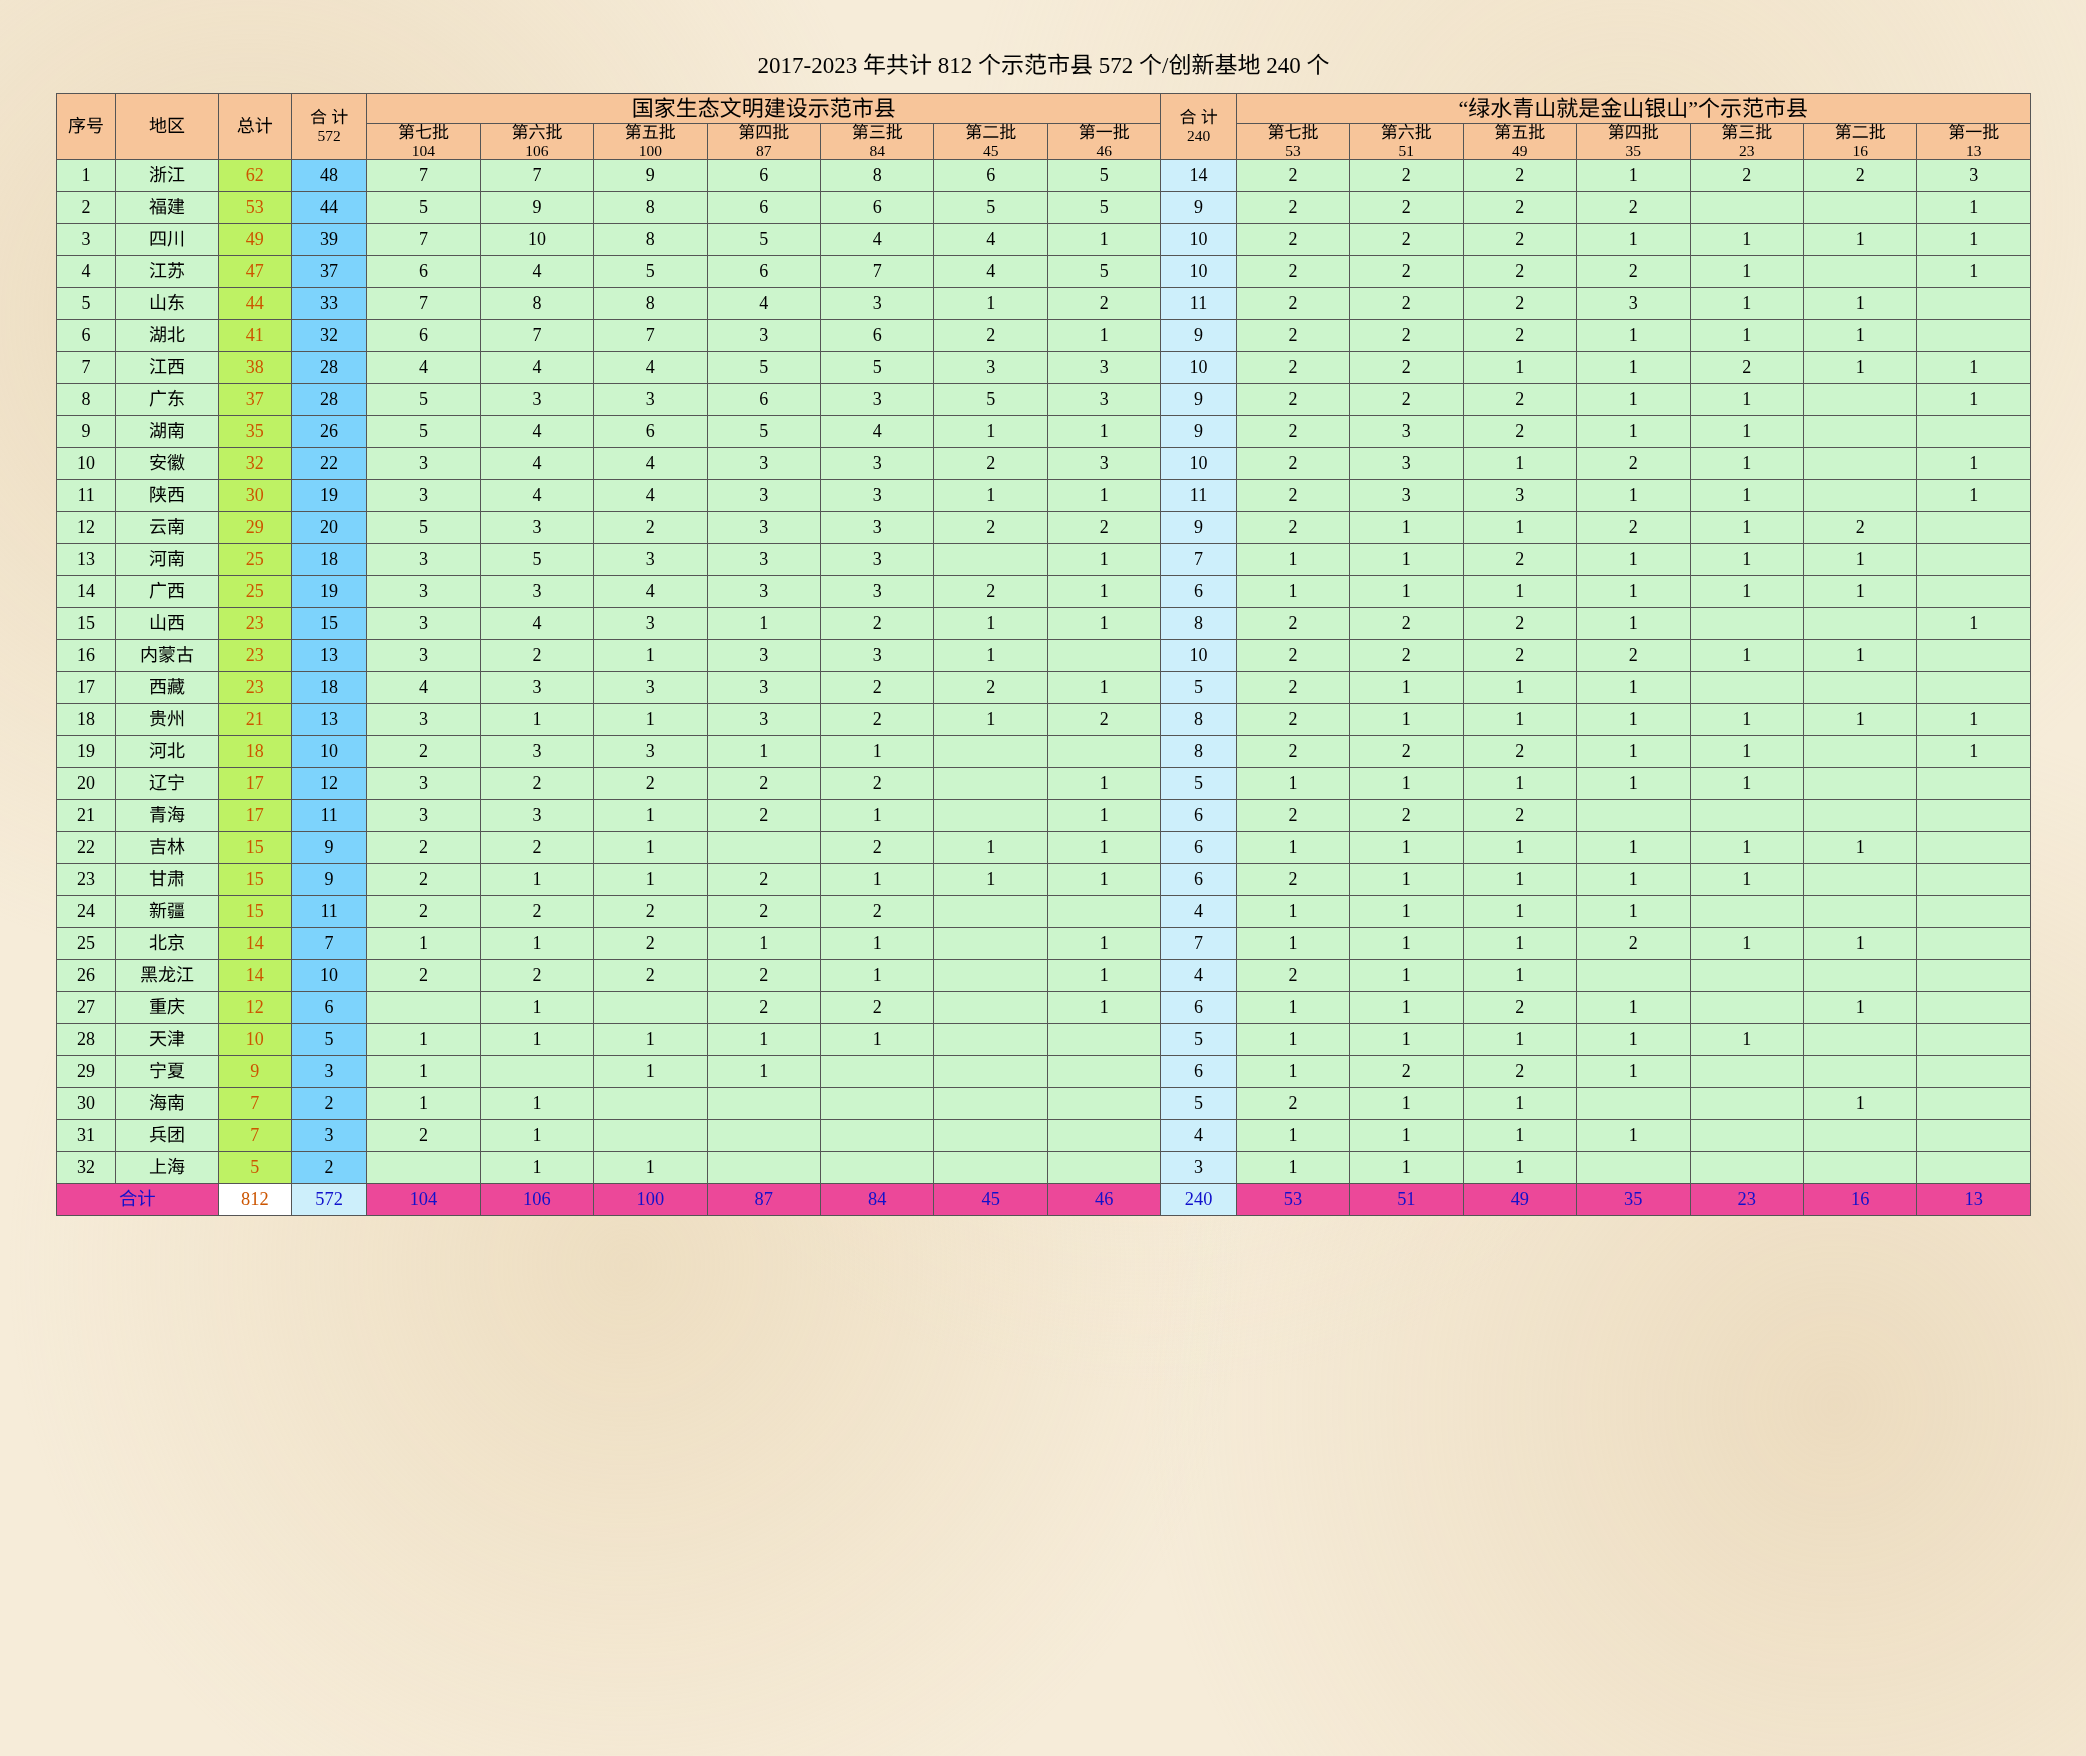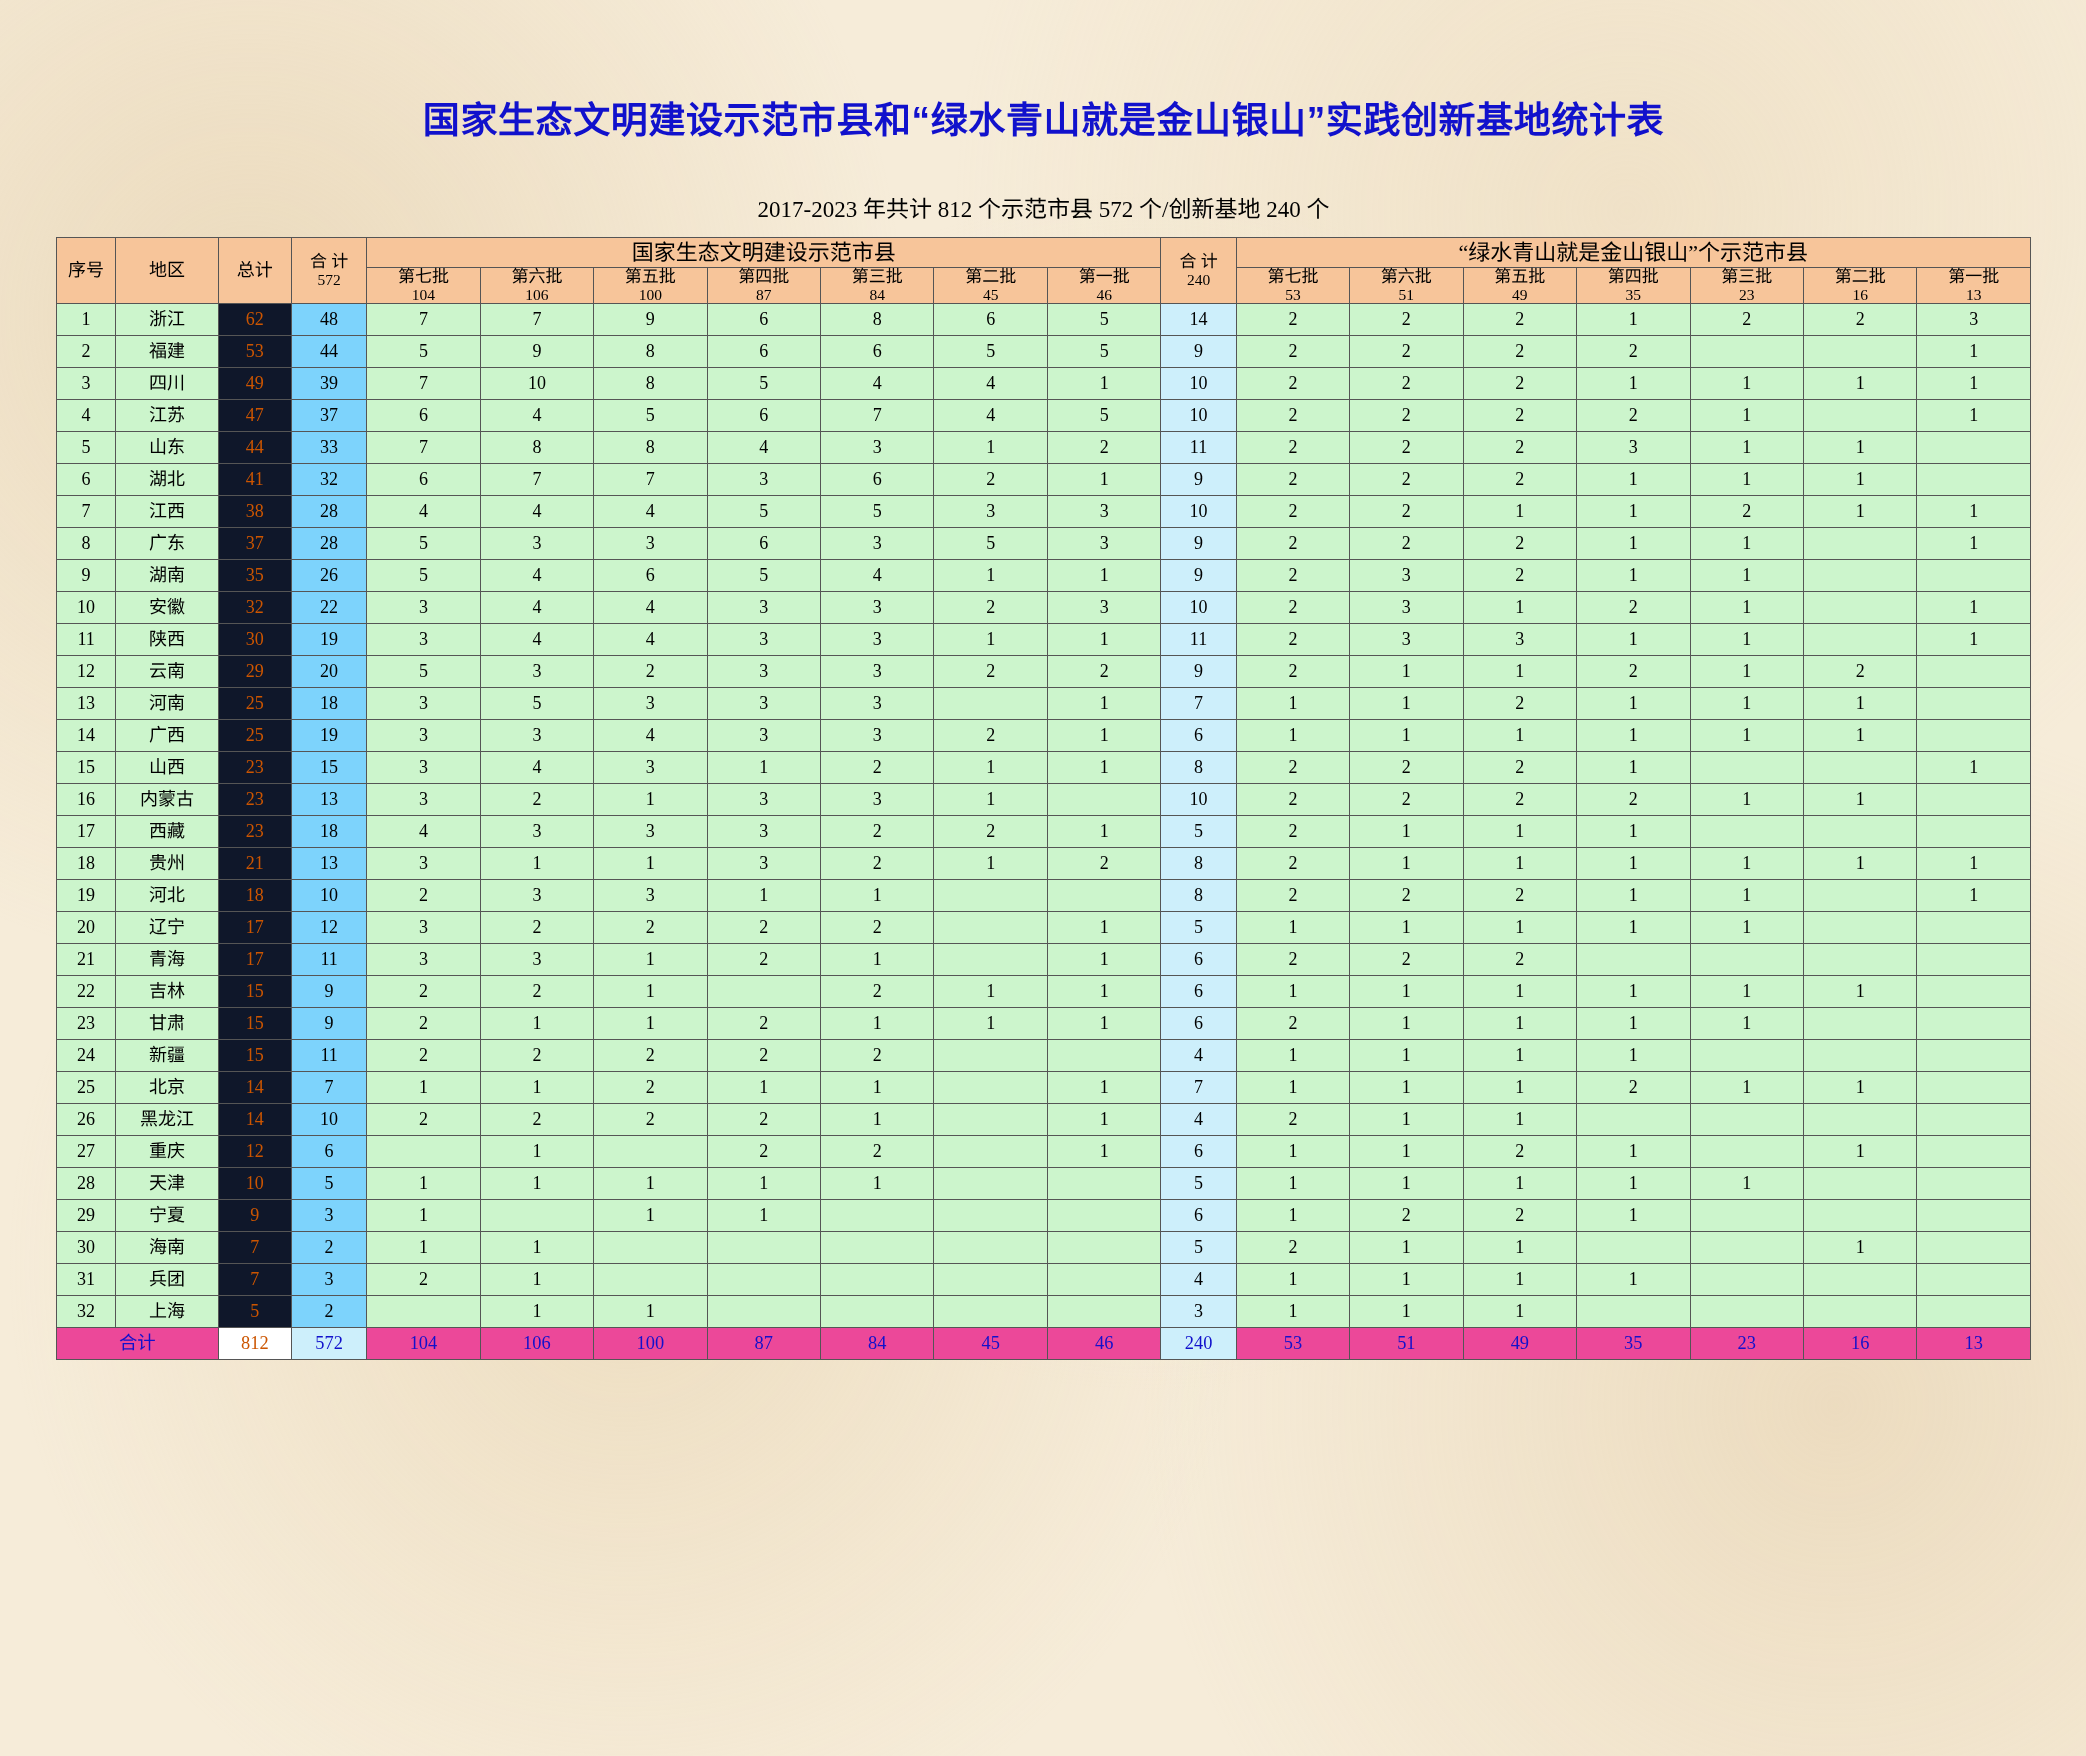--- a/index.html
+++ b/index.html
@@ -92,21 +92,21 @@
     font-size: 18px;
   }
   tbody td.idx {
     background: #ccf5cc;
   }
   tbody td.region {
     background: #ccf5cc;
     font-size: 18px;
   }
   tbody td.total {
-    background: #0f172a;
+    background: #bef264;
     color: #cc5500;
     font-weight: normal;
   }
   tbody td.sum572 {
     background: #7dd3fc;
   }
   tbody td.sum240 {
     background: #cdeffb;
   }
   tfoot td {
@@ -129,21 +129,20 @@
   col.c-sum { width: 75px; }
   col.c-batch { width: 113px; }
   col.c-sum2 { width: 75px; }
   col.c-batch2 { width: 113px; }
 </style>
 </head>
 <body>
 
 <div class="page">
 
-  <div class="title">国家生态文明建设示范市县和“绿水青山就是金山银山”实践创新基地统计表</div>
   <div class="subtitle">2017-2023 年共计 812 个示范市县 572 个/创新基地 240 个</div>
 
   <div class="table-wrap">
     <table class="stat">
       <colgroup>
         <col class="c-idx">
         <col class="c-region">
         <col class="c-total">
         <col class="c-sum">
         <col class="c-batch">

